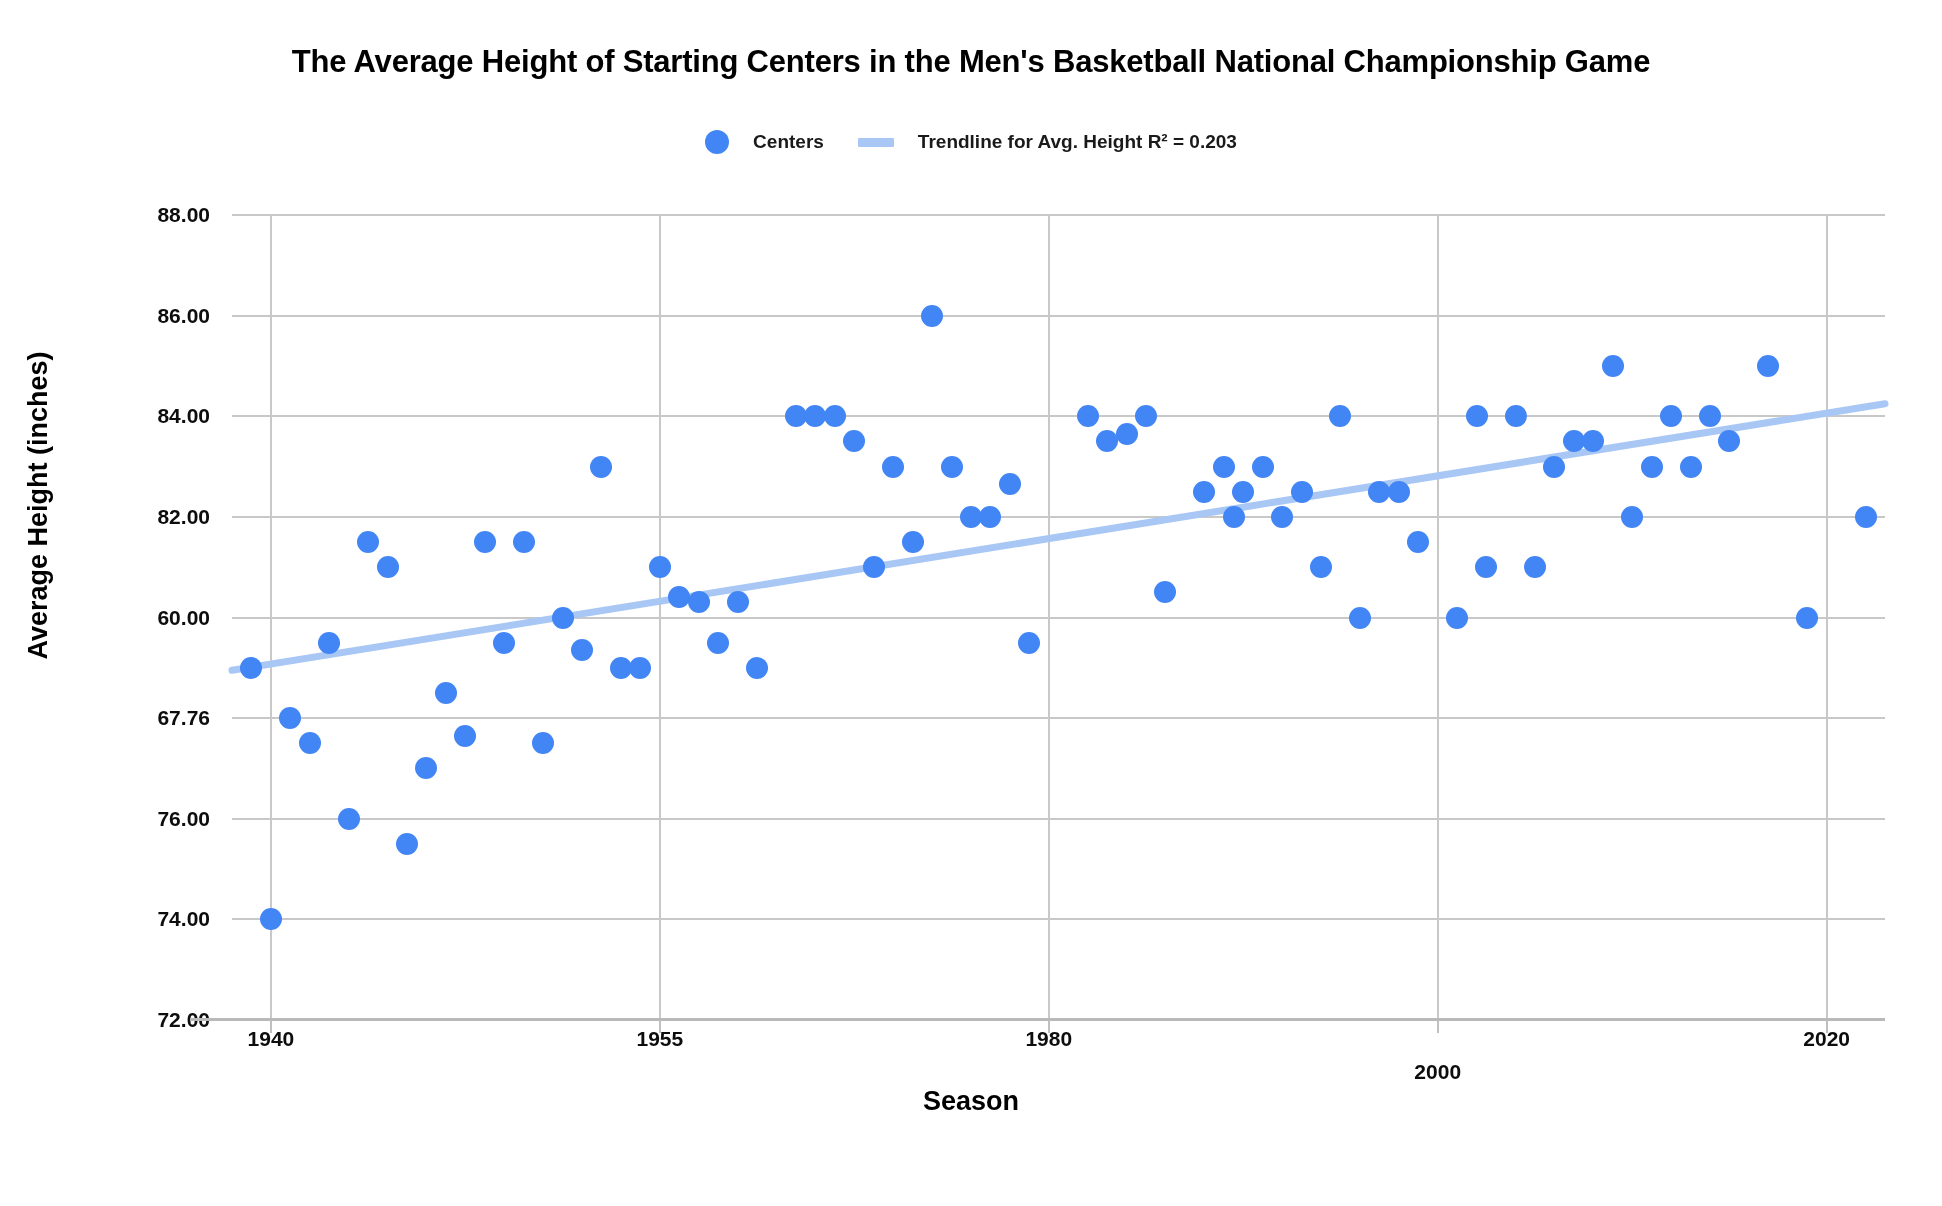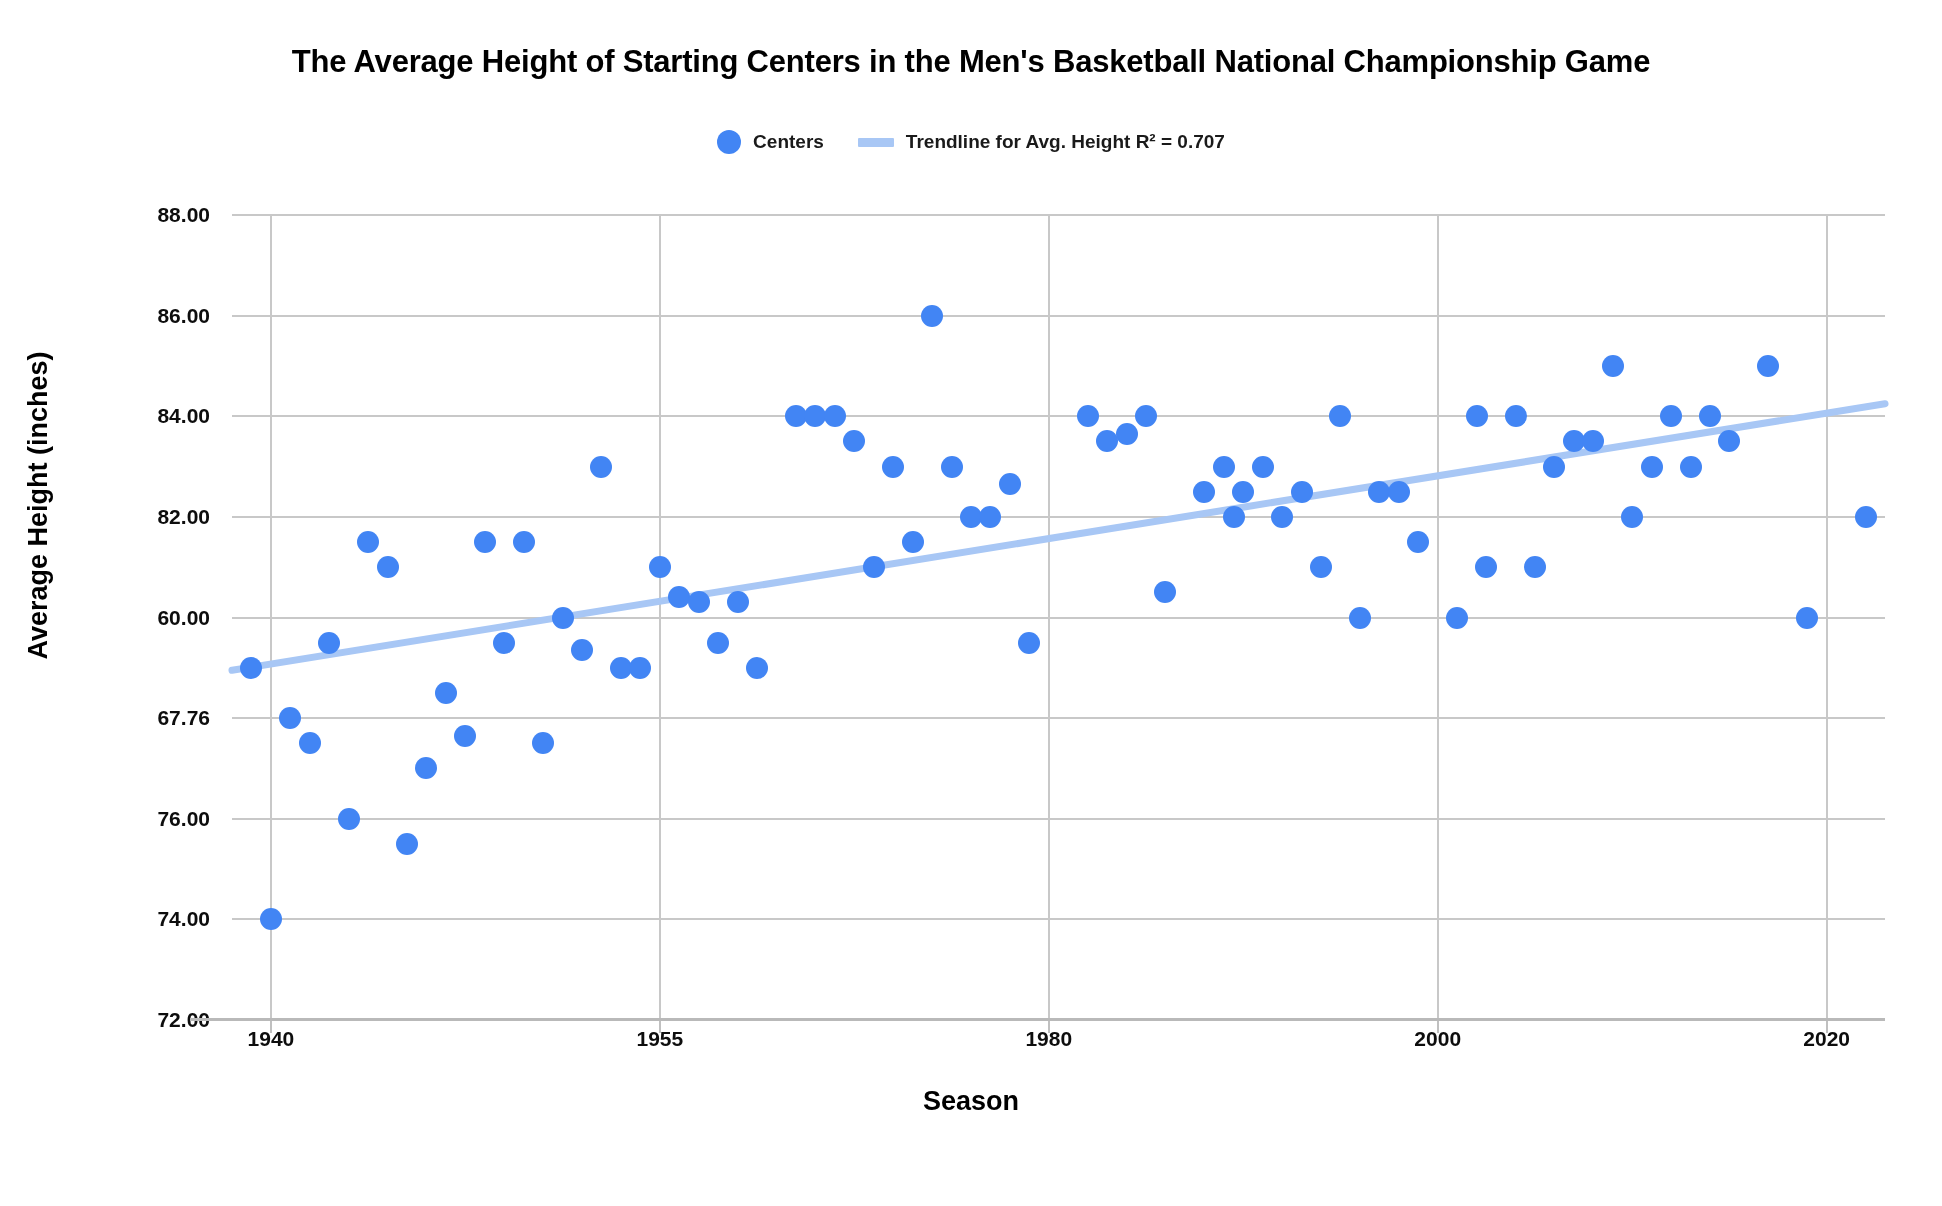--- a/index.html
+++ b/index.html
@@ -37,21 +37,21 @@
     top: 130px;
     width: 1942px;
     display: flex;
     justify-content: center;
     align-items: center;
     gap: 34px;
   }
   .legend-entry {
     display: flex;
     align-items: center;
-    gap: 12px;
+    gap: 24px;
   }
   .legend-swatch-dot {
     width: 24px;
     height: 24px;
     border-radius: 50%;
     display: inline-block;
   }
   .legend-swatch-line {
     width: 36px;
     height: 9px;
@@ -169,21 +169,21 @@
 
   <div id="chart-title">The Average Height of Starting Centers in the Men's Basketball National Championship Game</div>
 
   <div id="legend">
     <div class="legend-entry">
       <span class="legend-swatch-dot" style="background: rgb(66, 133, 244);"></span>
       <span class="legend-label">Centers</span>
     </div>
     <div class="legend-entry">
       <span class="legend-swatch-line" style="background: rgb(168, 199, 245);"></span>
-      <span class="legend-label">Trendline for Avg. Height R² = 0.707</span>
+      <span class="legend-label">Trendline for Avg. Height R² = 0.203</span>
     </div>
   </div>
 
   <div id="y-axis-title">Average Height (inches)</div>
   <div id="x-axis-title">Season</div>
 
   <div id="plot-area">
     <div id="gridlines-h">
         <div class="gridline-h" style="top: 804px;"></div>
         <div class="gridline-h" style="top: 703.375px;"></div>
@@ -215,21 +215,21 @@
         <div class="ytick-label" style="top: 402.5px;">60.00</div>
         <div class="ytick-label" style="top: 301.875px;">82.00</div>
         <div class="ytick-label" style="top: 201.25px;">84.00</div>
         <div class="ytick-label" style="top: 100.625px;">86.00</div>
         <div class="ytick-label" style="top: 0px;">88.00</div>
       </div>
     <div id="xtick-labels">
         <div class="xtick-label" style="left: 38.8941px;">1940</div>
         <div class="xtick-label" style="left: 427.835px;">1955</div>
         <div class="xtick-label" style="left: 816.776px;">1980</div>
-        <div class="xtick-label" style="left: 1205.72px;">2000</div>
+        <div class="xtick-label" style="left: 1205.72px; margin-top: 33px;">2000</div>
         <div class="xtick-label" style="left: 1594.66px;">2020</div>
       </div>
     <svg id="trendline-svg">
       <line id="trendline-line" x1="0" y1="455.32812499999983" x2="1653" y2="188.671875" stroke-width="7" stroke-linecap="round" stroke="#a8c7f5"></line>
     </svg>
     <div id="dots-layer">
         <div class="dot" style="left: 19.4471px; top: 452.812px; background: rgb(66, 133, 244);"></div>
         <div class="dot" style="left: 38.8941px; top: 704.375px; background: rgb(66, 133, 244);"></div>
         <div class="dot" style="left: 58.3412px; top: 503.125px; background: rgb(66, 133, 244);"></div>
         <div class="dot" style="left: 77.7882px; top: 528.281px; background: rgb(66, 133, 244);"></div>

